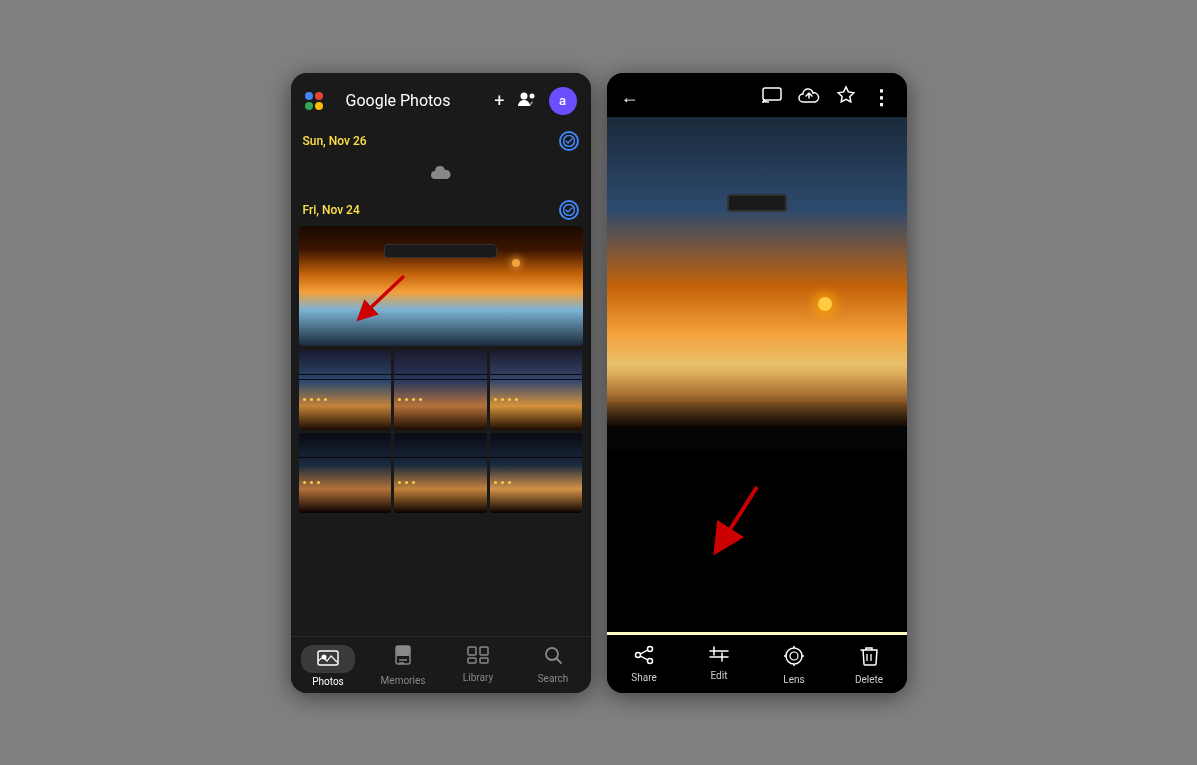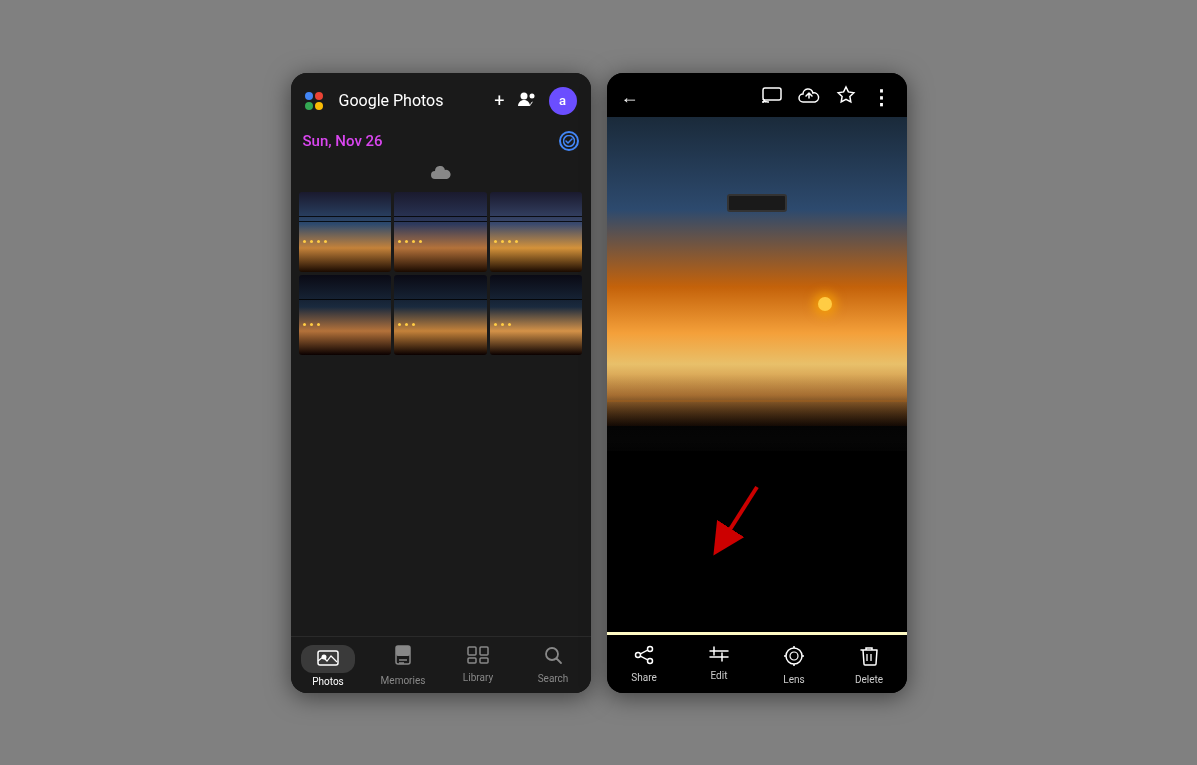--- a/index.html
+++ b/index.html
@@ -29,21 +29,21 @@
     .phone-header {
       display: flex;
       align-items: center;
       padding: 14px 14px 8px 14px;
       background: #1a1a1a;
     }
 
     .google-photos-logo {
       display: flex;
       align-items: center;
-      gap: 16px;
+      gap: 23px;
       flex: 1;
     }
 
     .logo-dots {
       display: grid;
       grid-template-columns: 1fr 1fr;
       gap: 2px;
       width: 18px;
       height: 18px;
     }
@@ -98,22 +98,22 @@
     }
 
     .date-header {
       display: flex;
       align-items: center;
       justify-content: space-between;
       padding: 8px 4px 6px 4px;
     }
 
     .date-label {
-      color: #d946ef;
-      font-size: 15px;
+      color: #fde047;
+      font-size: 12px;
       font-weight: 500;
       text-align: right;
     }
 
     .check-circle {
       width: 20px;
       height: 20px;
       border-radius: 50%;
       border: 2px solid #aaa;
       display: flex;
@@ -525,20 +525,48 @@
 
 
         </div>
         <div class="cloud-upload-icon">
           <svg width="20" height="14" viewBox="0 0 20 14" fill="#888">
             <path d="M16 13H4a4 4 0 010-8 5 5 0 019.9-1A4 4 0 0116 13z"></path>
           </svg>
         </div>
       </div>
 
+      <div class="date-section">
+        <div class="date-header">
+          <span class="date-label">Fri, Nov 24</span>
+          <div class="check-circle checked">
+            <svg width="12" height="12" viewBox="0 0 12 12">
+                <circle cx="6" cy="6" r="5.5" fill="none" stroke="#4285F4" stroke-width="1.5"></circle>
+                <path d="M3 6l2 2 4-4" stroke="#4285F4" stroke-width="1.5" fill="none" stroke-linecap="round"></path>
+              </svg>
+          </div>
+        </div>
+
+        <div class="single-photo" style="position:relative;">
+          <div class="sunset-car-photo">
+
+            <div style="position:absolute;top:15%;left:30%;width:40%;height:12%;background:#1a1a1a;border-radius:4px;border:1.5px solid #333;"></div>
+            <div style="position:absolute;top:28%;right:22%;width:8px;height:8px;border-radius:50%;background:#f4a03a;box-shadow:0 0 6px 3px rgba(244,160,58,0.5);"></div>
+          </div>
+
+          <svg class="red-arrow-svg" style="bottom:20px;left:50px;width:60px;height:60px;" viewBox="0 0 60 60">
+            <defs>
+                <marker id="arrowhead-l" markerWidth="6" markerHeight="6" refX="3" refY="3" orient="auto">
+                  <polygon points="0 0, 6 3, 0 6" fill="#cc0000"></polygon>
+                </marker>
+              </defs>
+            <line x1="55" y1="10" x2="15" y2="48" stroke="#cc0000" stroke-width="3.5" marker-end="url(#arrowhead-l)"></line>
+          </svg>
+        </div>
+      </div>
 
       <div class="date-section">
         <div class="photo-grid">
 
           <div class="grid-photo twilight-1" style="position:relative;">
             <div class="wire-lines">
               <div class="wire"></div>
               <div class="wire" style="top:5px;"></div>
             </div>
             <div class="light-dots">

